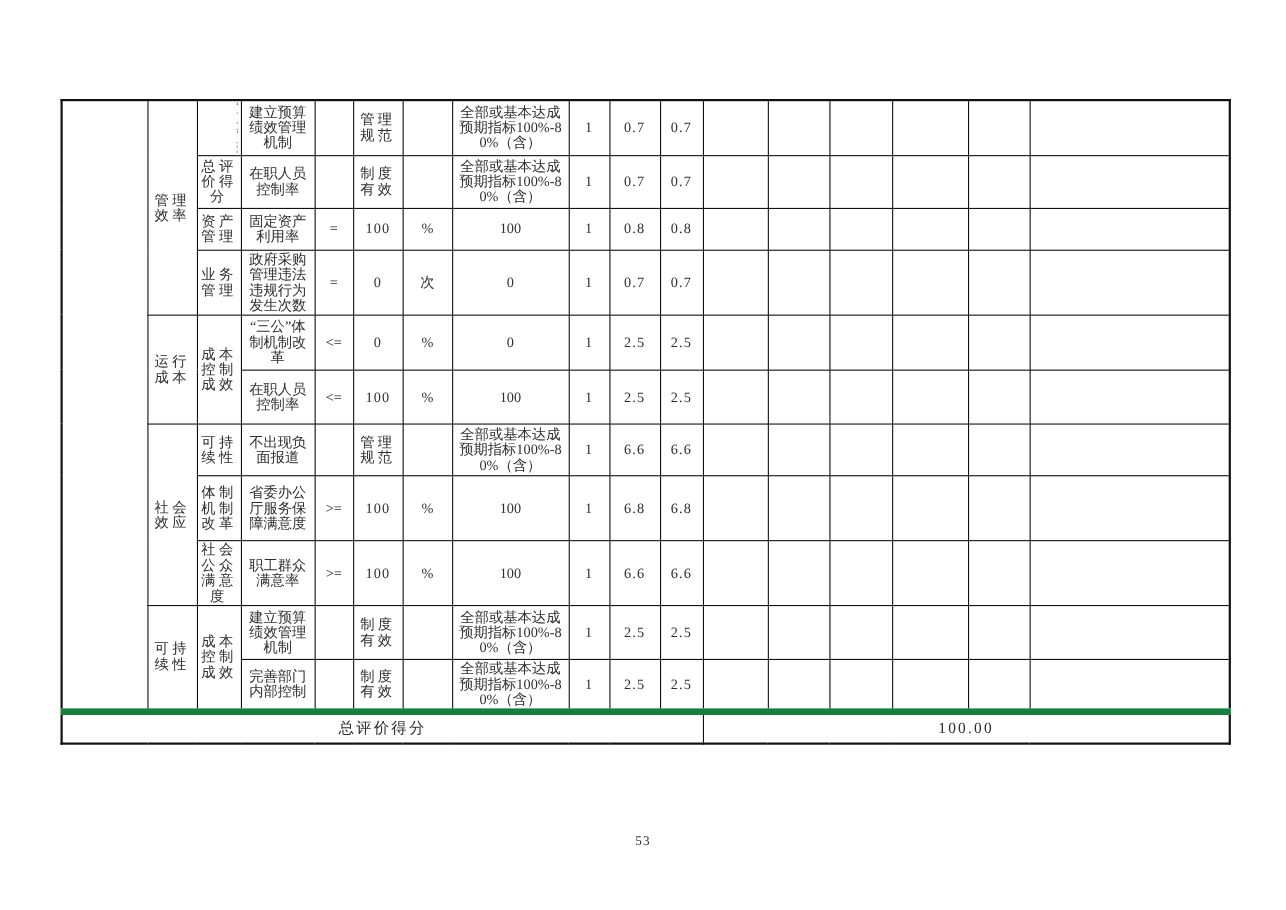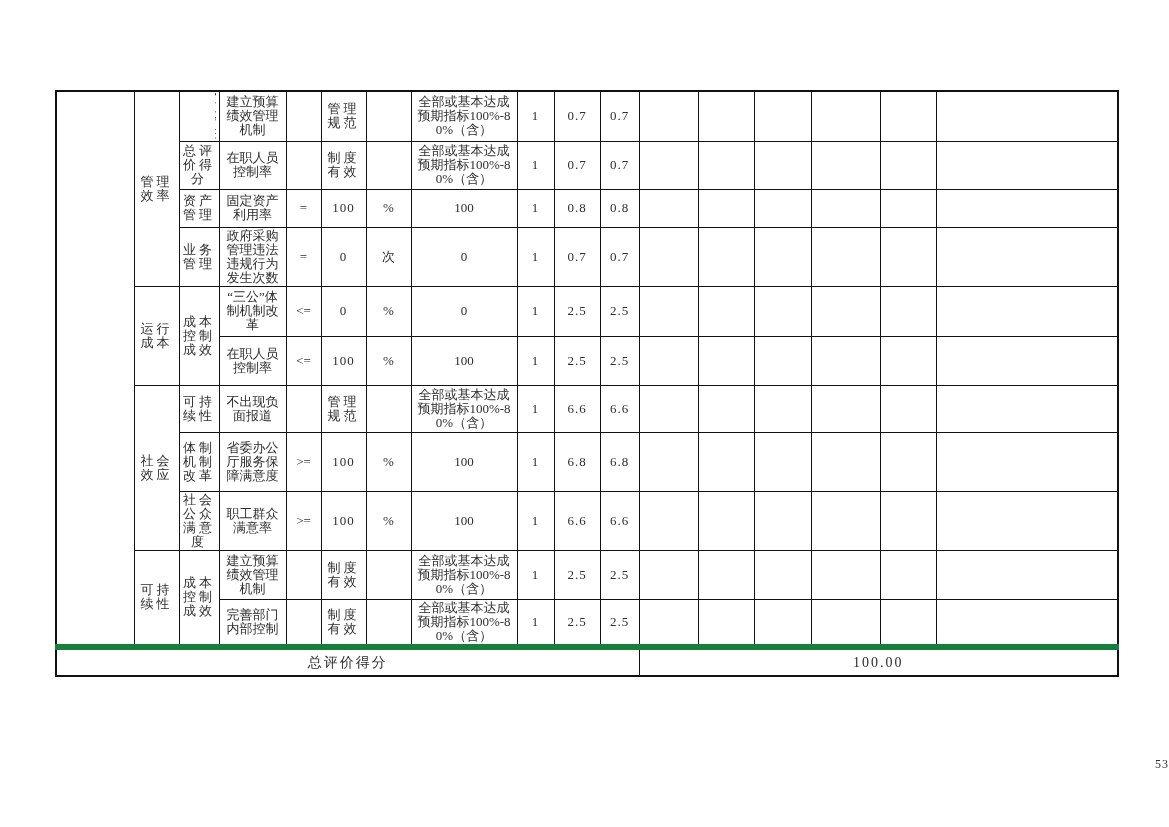--- a/index.html
+++ b/index.html
@@ -27,21 +27,21 @@
   td.num{letter-spacing:1px;}
   td.op{font-size:12px;letter-spacing:0;}
   .clip-box{height:46px;overflow:hidden;margin-left:32px;}
   .clip-box span{display:block;margin-top:-7px;letter-spacing:3px;line-height:14px;}
   tr.total-row td{
     border-top:6px solid #15803d;
     font-size:14px;letter-spacing:2px;height:23px;
   }
   .page-number{
     position:absolute;left:0;top:757px;width:100%;
-    text-align:right;font-size:12px;letter-spacing:1px;
+    text-align:center;font-size:12px;letter-spacing:1px;
   }
 </style>
 </head>
 <body>
 
 <table class="eval">
   <colgroup>
     <col style="width:78px">
       <col style="width:45px">
       <col style="width:40px">

